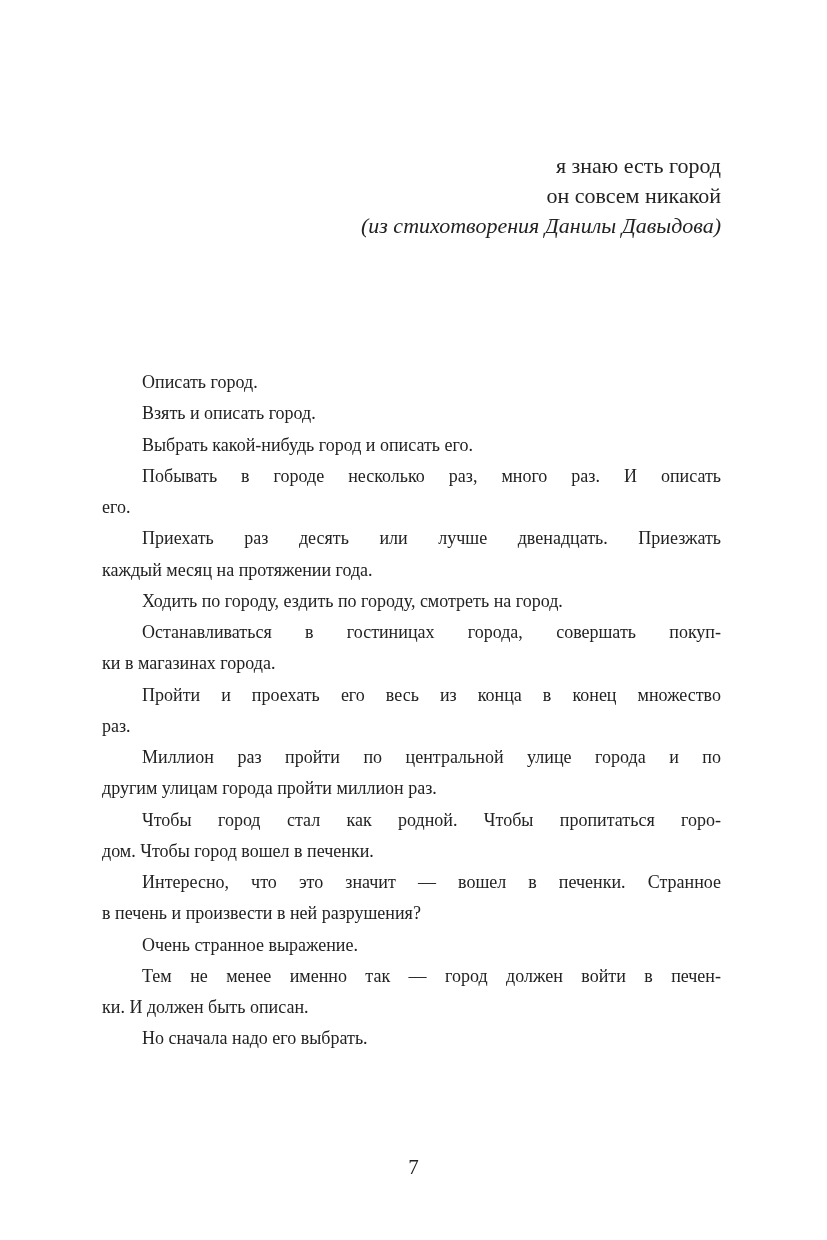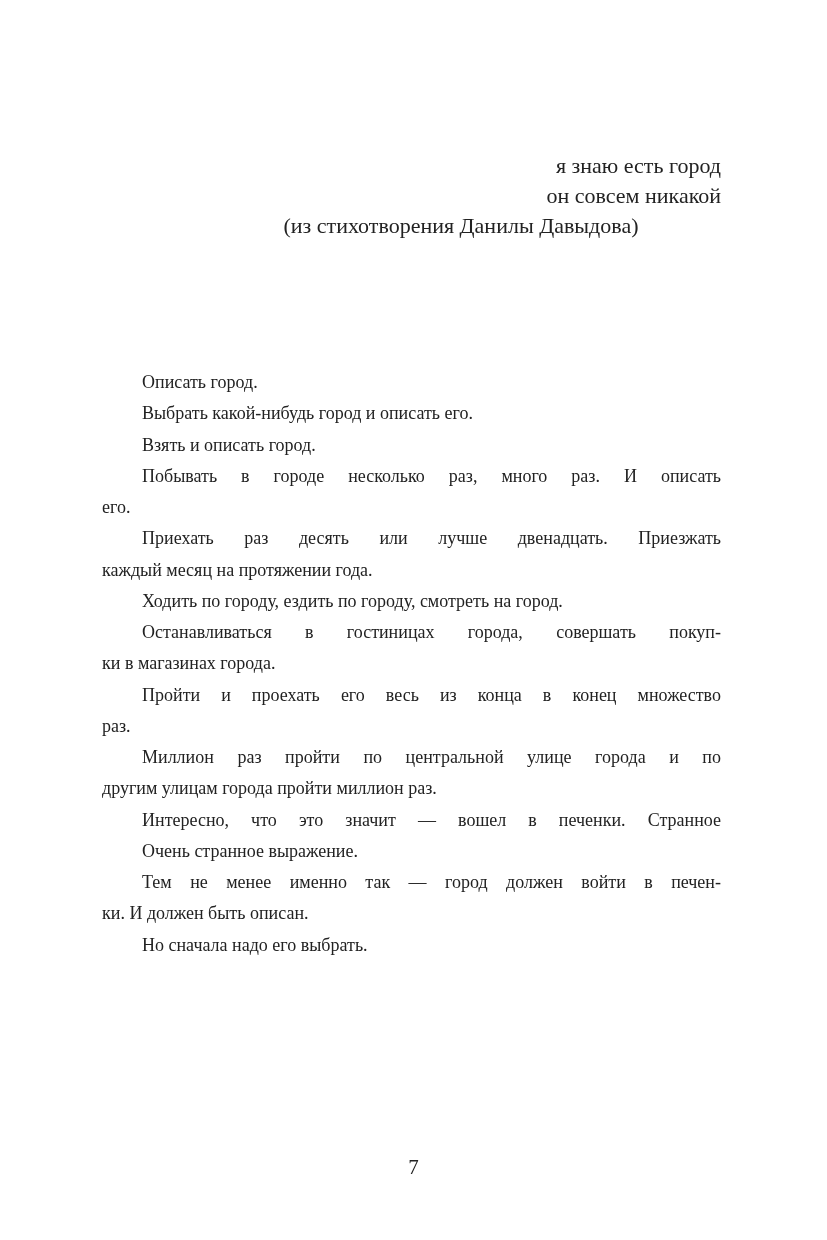--- a/index.html
+++ b/index.html
@@ -16,21 +16,21 @@
   .epigraph {
     position: absolute;
     top: 151px;
     right: 106px;
     width: 520px;
     text-align: right;
     font-size: 22px;
     line-height: 30px;
   }
   .epigraph .attribution {
-    text-align: center;
+    font-style: italic;
   }
   .body-text {
     position: absolute;
     top: 367px;
     left: 102px;
     width: 619px;
     font-size: 18px;
     line-height: 31.25px;
   }
   .para { margin: 0; }
@@ -69,24 +69,24 @@
       </div>
     <div class="attribution">(из стихотворения Данилы Давыдова)</div>
   </div>
 
   <div class="body-text">
 
   <div class="para">
         <div class="line first">Описать город.</div>
       </div>
       <div class="para">
-        <div class="line first">Выбрать какой-нибудь город и описать его.</div>
+        <div class="line first">Взять и описать город.</div>
       </div>
       <div class="para">
-        <div class="line first">Взять и описать город.</div>
+        <div class="line first">Выбрать какой-нибудь город и описать его.</div>
       </div>
       <div class="para">
         <div class="line first fill">Побывать в городе несколько раз, много раз. И описать</div>
         <div class="line">его.</div>
       </div>
       <div class="para">
         <div class="line first fill">Приехать раз десять или лучше двенадцать. Приезжать</div>
         <div class="line">каждый месяц на протяжении года.</div>
       </div>
       <div class="para">
@@ -98,21 +98,26 @@
       </div>
       <div class="para">
         <div class="line first fill">Пройти и проехать его весь из конца в конец множество</div>
         <div class="line">раз.</div>
       </div>
       <div class="para">
         <div class="line first fill">Миллион раз пройти по центральной улице города и по</div>
         <div class="line">другим улицам города пройти миллион раз.</div>
       </div>
       <div class="para">
+        <div class="line first fill">Чтобы город стал как родной. Чтобы пропитаться горо-</div>
+        <div class="line">дом. Чтобы город вошел в печенки.</div>
+      </div>
+      <div class="para">
         <div class="line first fill">Интересно, что это значит — вошел в печенки. Странное</div>
+        <div class="line">в печень и произвести в ней разрушения?</div>
       </div>
       <div class="para">
         <div class="line first">Очень странное выражение.</div>
       </div>
       <div class="para">
         <div class="line first fill">Тем не менее именно так — город должен войти в печен-</div>
         <div class="line">ки. И должен быть описан.</div>
       </div>
       <div class="para">
         <div class="line first">Но сначала надо его выбрать.</div>

